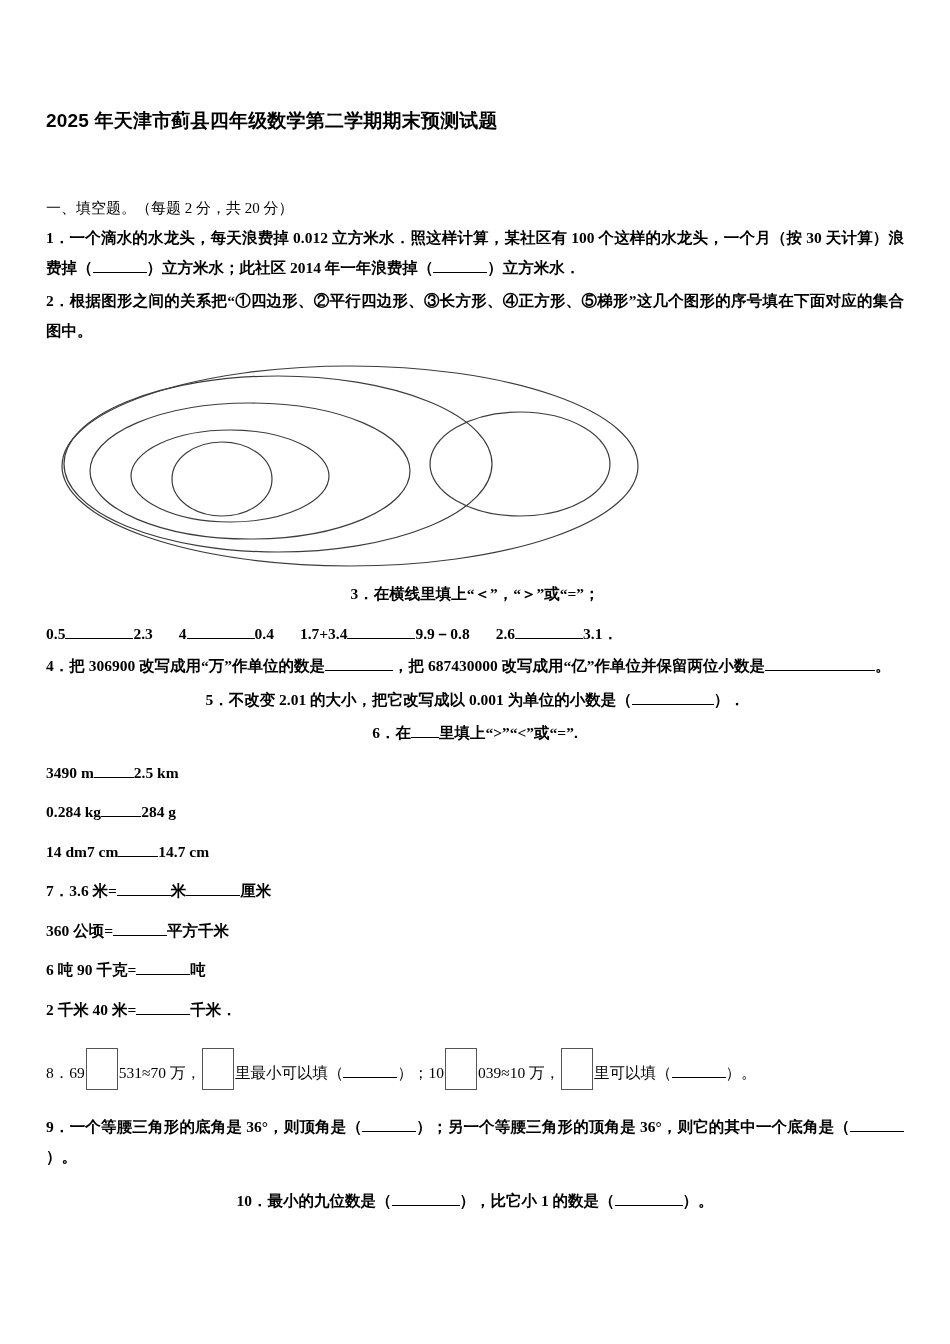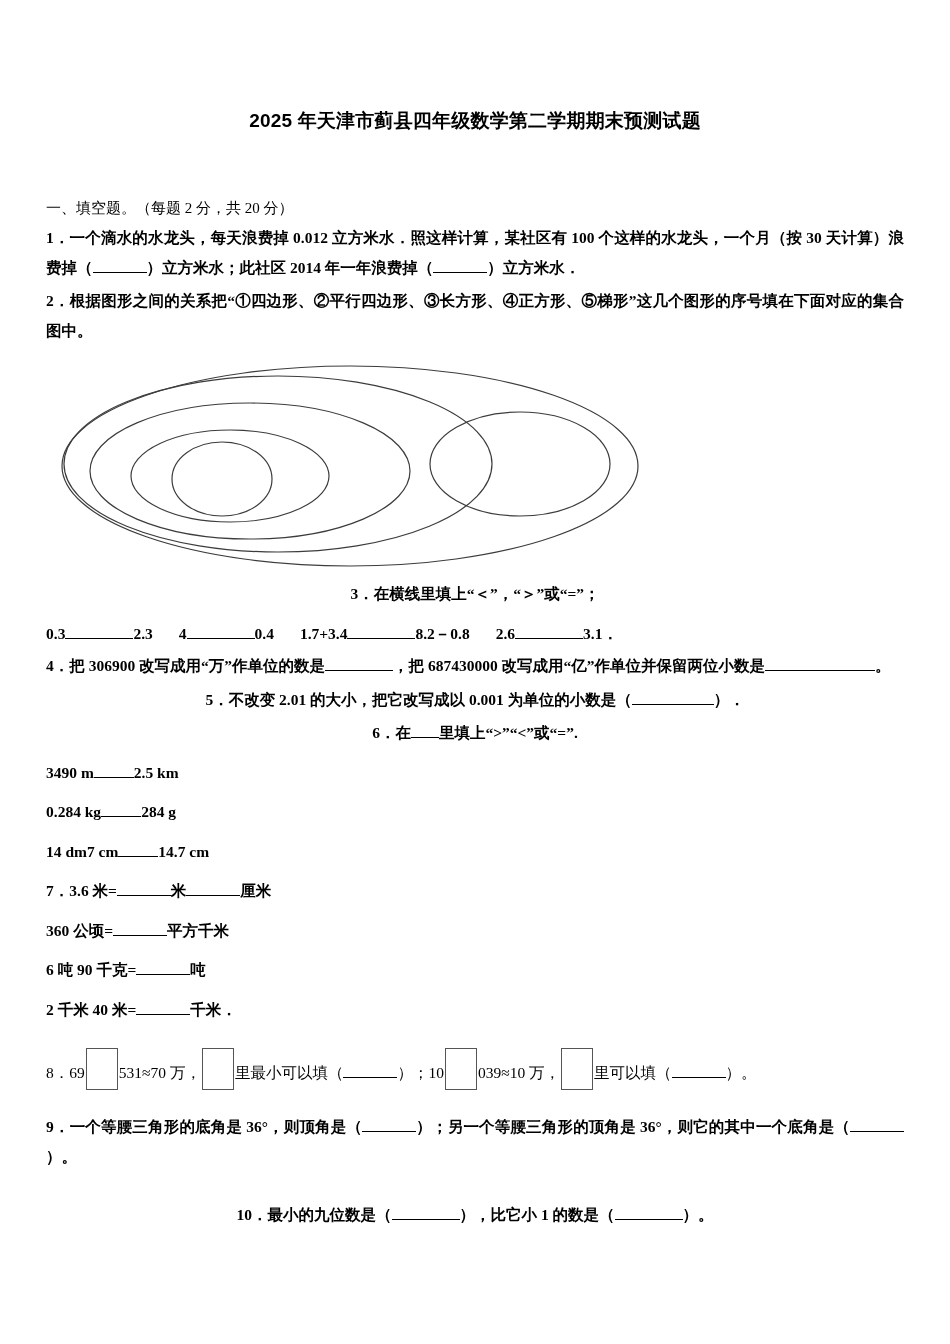--- a/index.html
+++ b/index.html
@@ -16,21 +16,20 @@
     overflow: hidden;
   }
   .page {
     width: 950px;
     height: 1344px;
     position: relative;
     box-sizing: border-box;
     padding: 0 46px;
   }
   .doc-title {
-    text-align: center;
     font-size: 19px;
     font-weight: bold;
     margin: 0;
     padding-top: 108px;
     letter-spacing: 0.2px;
     font-family: "Liberation Sans", "DejaVu Sans", sans-serif;
   }
   .section-head {
     font-size: 15px;
     margin-top: 64px;
@@ -76,21 +75,21 @@
     background: #fff;
   }
   .q8row {
     font-size: 15.5px;
     font-weight: normal;
     margin-top: 24px;
     white-space: nowrap;
     line-height: 1.2;
   }
   .q9 { margin-top: 22px; }
-  .q10 { margin-top: 28px; }
+  .q10 { margin-top: 14px; }
 </style>
 </head>
 <body>
 
 <div class="page">
 
   <div class="doc-title">2025 年天津市蓟县四年级数学第二学期期末预测试题</div>
 
   <div class="section-head">一、填空题。（每题 2 分，共 20 分）</div>
 
@@ -110,21 +109,21 @@
       <ellipse cx="180" cy="115" rx="99" ry="46" fill="none" stroke="#3c3c3c" stroke-width="1.2"></ellipse>
       <ellipse cx="172" cy="118" rx="50" ry="37" fill="none" stroke="#3c3c3c" stroke-width="1.2"></ellipse>
       <ellipse cx="470" cy="103" rx="90" ry="52" fill="none" stroke="#3c3c3c" stroke-width="1.2"></ellipse>
     </svg>
   </div>
 
   <div class="q narrow">
     <span>3．</span><span>在横线里填上“＜”，“＞”或“=”；</span>
   </div>
   <div class="sub-line">
-    <span>0.3</span><span class="blank-u b-lg"></span><span>2.3</span><span class="gap-w"></span><span>4</span><span class="blank-u b-lg"></span><span>0.4</span><span class="gap-w"></span><span>1.7+3.4</span><span class="blank-u b-lg"></span><span>8.2－0.8</span><span class="gap-w"></span><span>2.6</span><span class="blank-u b-lg"></span><span>3.1．</span>
+    <span>0.5</span><span class="blank-u b-lg"></span><span>2.3</span><span class="gap-w"></span><span>4</span><span class="blank-u b-lg"></span><span>0.4</span><span class="gap-w"></span><span>1.7+3.4</span><span class="blank-u b-lg"></span><span>9.9－0.8</span><span class="gap-w"></span><span>2.6</span><span class="blank-u b-lg"></span><span>3.1．</span>
   </div>
 
   <div class="q">
     <span>4．</span><span>把 306900 改写成用“万”作单位的数是</span><span class="blank-u b-lg"></span><span>，把 687430000 改写成用“亿”作单位并保留两位小数是</span><span class="blank-u b-xl"></span><span class="blank-u b-xs"></span><span>。</span>
   </div>
 
   <div class="q narrow">
     <span>5．</span><span>不改变 2.01 的大小，把它改写成以 0.001 为单位的小数是（</span><span class="blank-u b-xl"></span><span>）．</span>
   </div>
 

